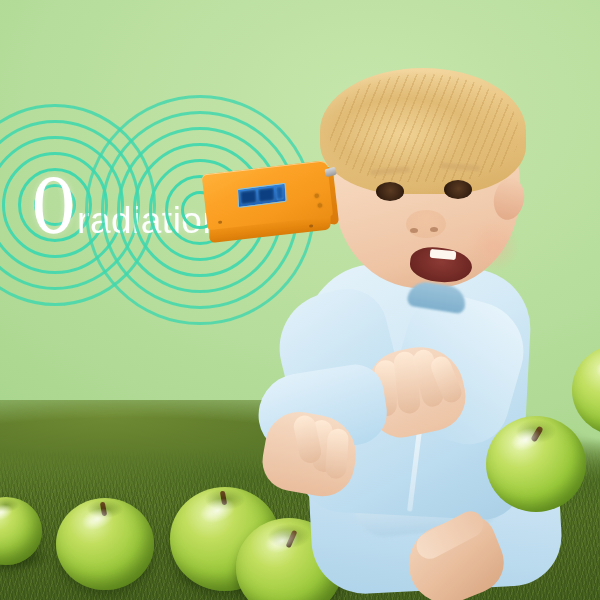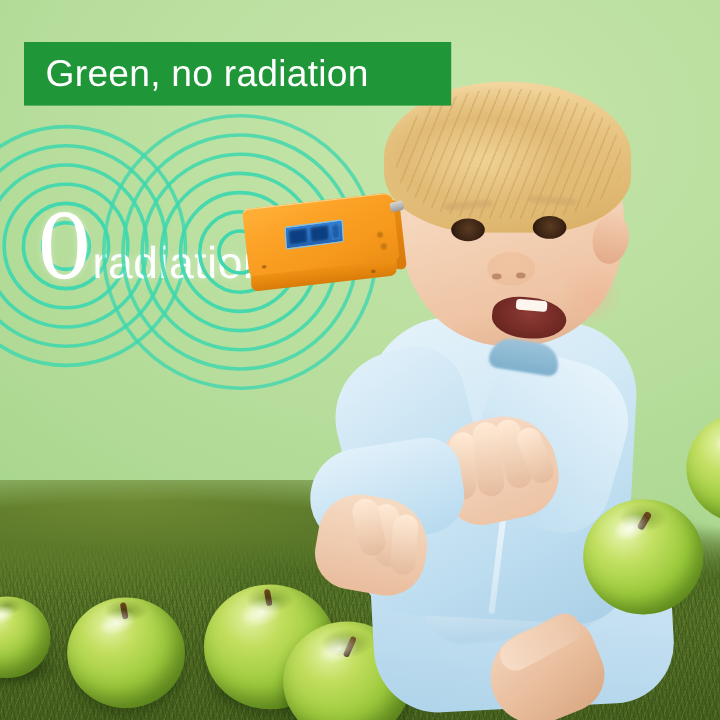--- a/index.html
+++ b/index.html
@@ -429,17 +429,14 @@
       <div class="lcd-seg"></div>
       <div class="lcd-seg"></div>
     </div>
     <div class="dev-port"></div>
     <div class="dev-led" style="left:113px;top:32px;"></div>
     <div class="dev-led" style="left:115px;top:42px;"></div>
     <div class="dev-screw" style="left:14px;top:48px;"></div>
     <div class="dev-screw" style="left:104px;top:62px;"></div>
   </div>
 
-  <div class="banner">
-    <span class="banner-text">Green, no radiation</span>
-  </div>
 
 </div>
 
 </body></html>

